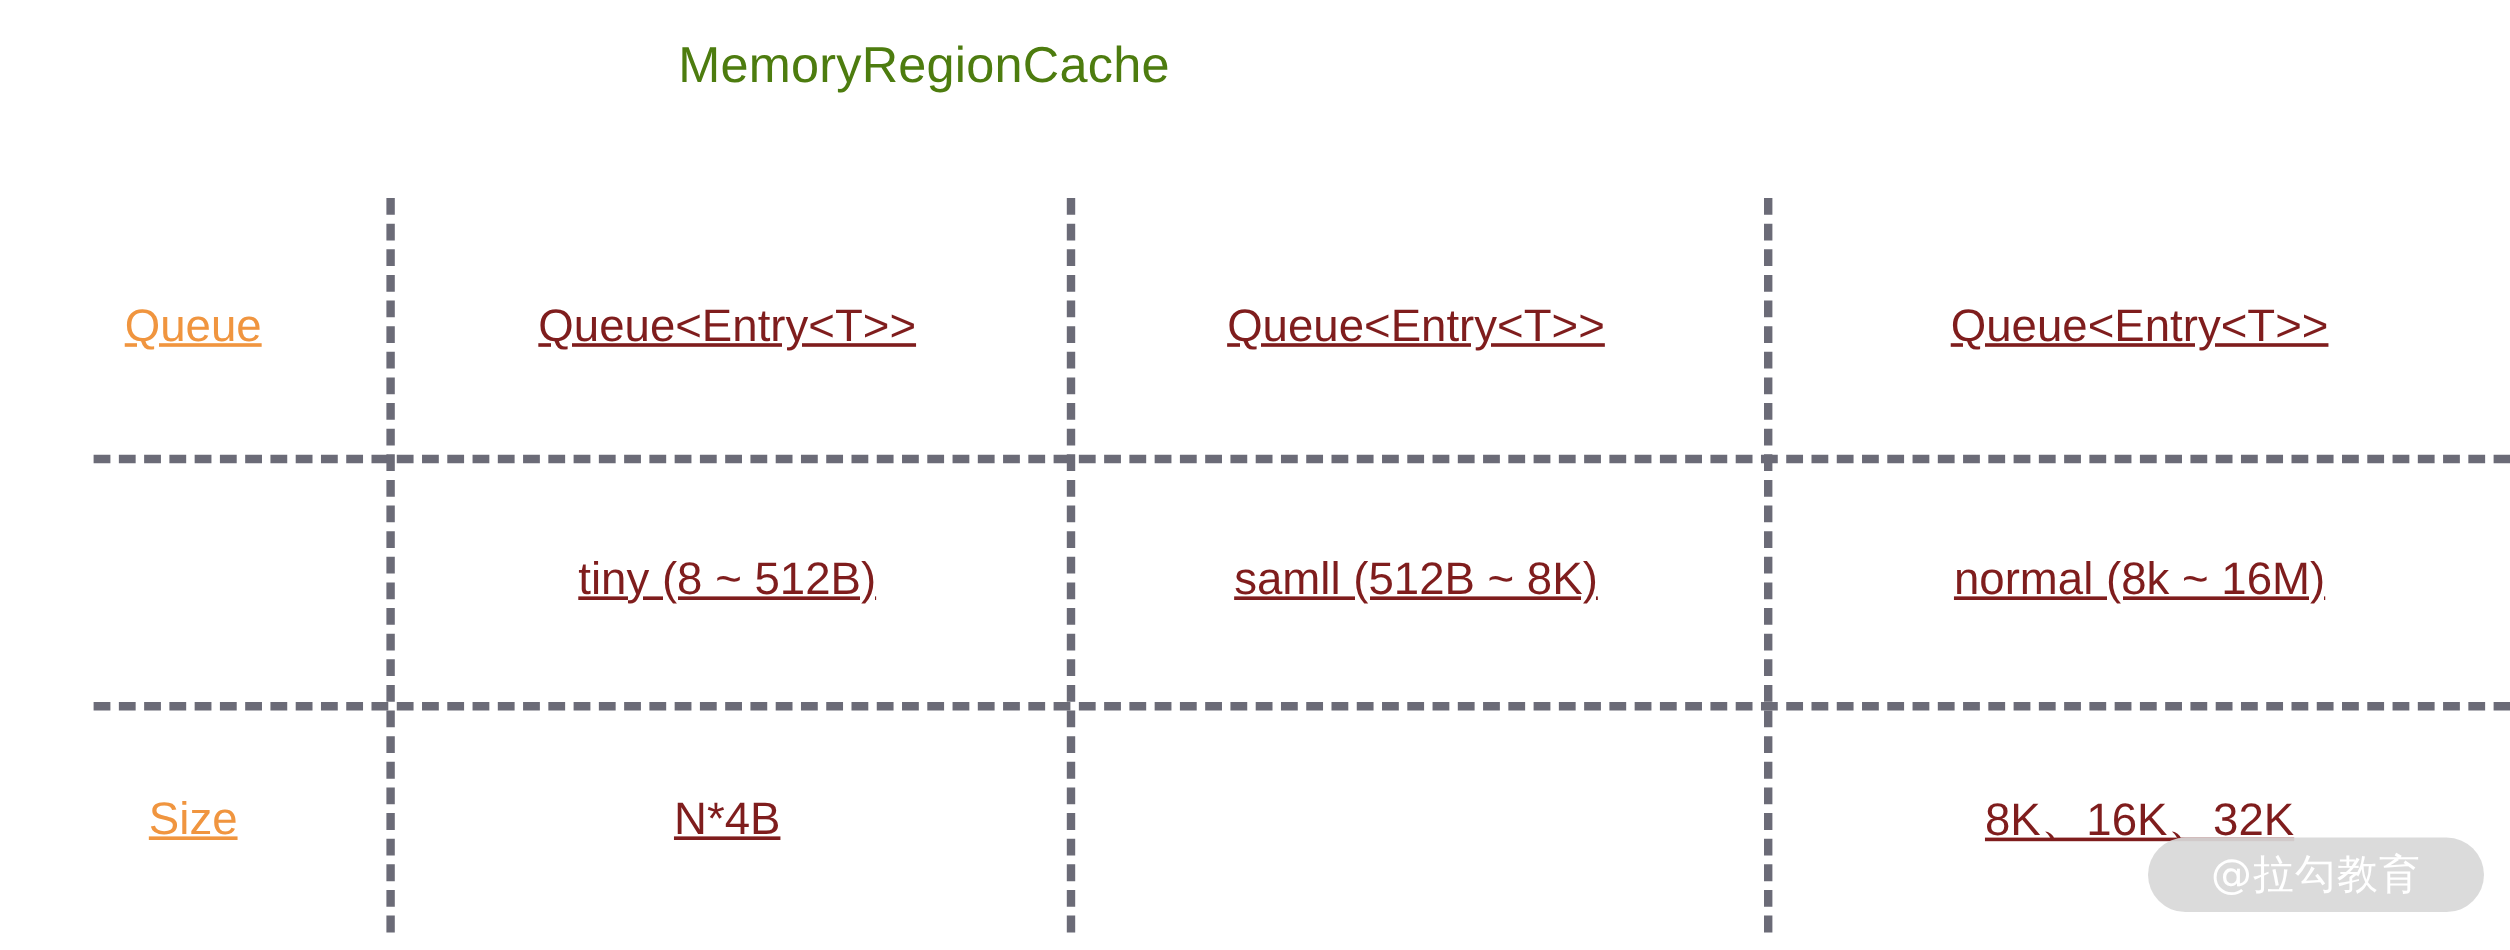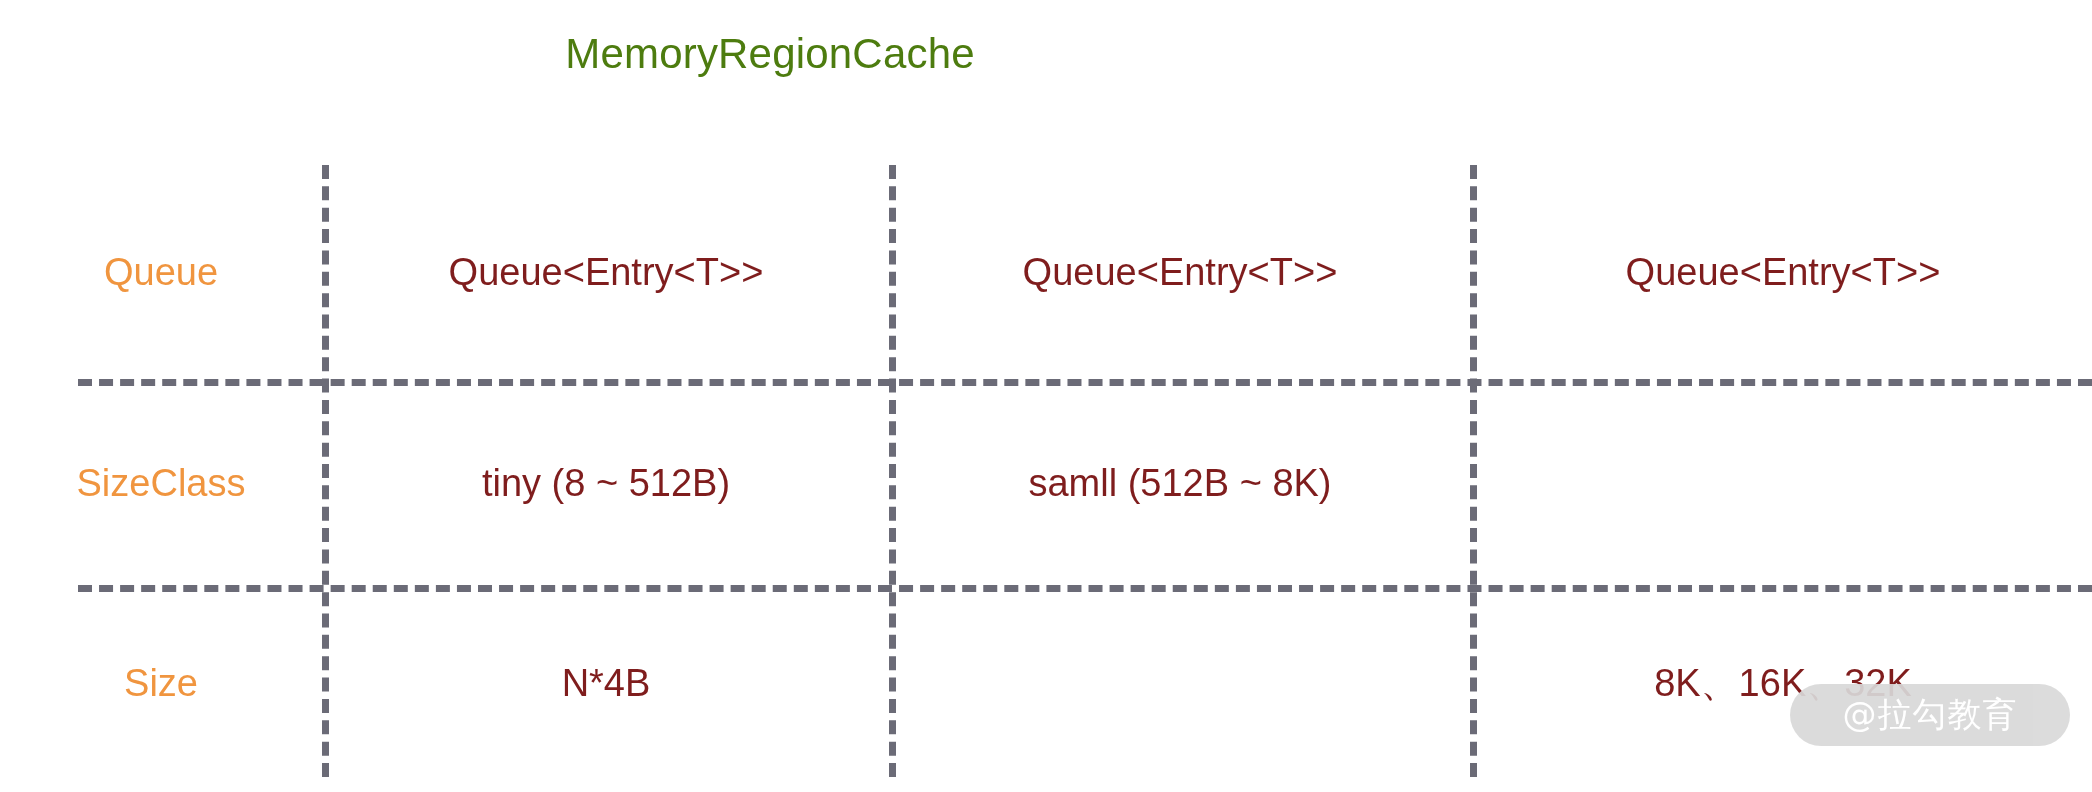--- a/index.html
+++ b/index.html
@@ -58,20 +58,21 @@
   .vline.c3 { left: 1470px; }
 
   
   .cell {
     position: absolute;
     display: flex;
     align-items: center;
     justify-content: center;
     text-align: center;
     white-space: nowrap;
+    text-decoration: underline;
   }
 
   .row-label {
     font-size: 38px;
     font-weight: 400;
     color: #f0953f;
   }
   .data-cell {
     font-size: 38px;
     font-weight: 400;
@@ -86,21 +87,21 @@
   
   .col0 { left: 0px;    width: 322px; }
   .col1 { left: 326px;  width: 560px; }
   .col2 { left: 893px;  width: 574px; }
   .col3 { left: 1474px; width: 618px; }
 
   
   .watermark {
     position: absolute;
     left: 1790px;
-    top: 684px;
+    top: 698px;
     width: 280px;
     height: 62px;
     border-radius: 31px;
     background: #d9d9d9;
     display: flex;
     align-items: center;
     justify-content: center;
     color: #ffffff;
     font-size: 34px;
     font-family: "DejaVu Sans", sans-serif;
@@ -120,23 +121,23 @@
 
   <div class="vline c1"></div>
   <div class="vline c2"></div>
   <div class="vline c3"></div>
 
   <div class="cell row-label row1 col0">Queue</div>
   <div class="cell data-cell row1 col1">Queue&lt;Entry&lt;T&gt;&gt;</div>
   <div class="cell data-cell row1 col2">Queue&lt;Entry&lt;T&gt;&gt;</div>
   <div class="cell data-cell row1 col3">Queue&lt;Entry&lt;T&gt;&gt;</div>
 
-  <div class="cell row-label row2 col0">SizeClass</div>
   <div class="cell data-cell row2 col1">tiny (8 ~ 512B)</div>
   <div class="cell data-cell row2 col2">samll (512B ~ 8K)</div>
+  <div class="cell data-cell row2 col3">normal (8k ~ 16M)</div>
 
   <div class="cell row-label row3 col0">Size</div>
   <div class="cell data-cell row3 col1">N*4B</div>
   <div class="cell data-cell row3 col3">8K、16K、32K</div>
 
   <div class="watermark">@拉勾教育</div>
 
 </div>
 
 </body></html>

